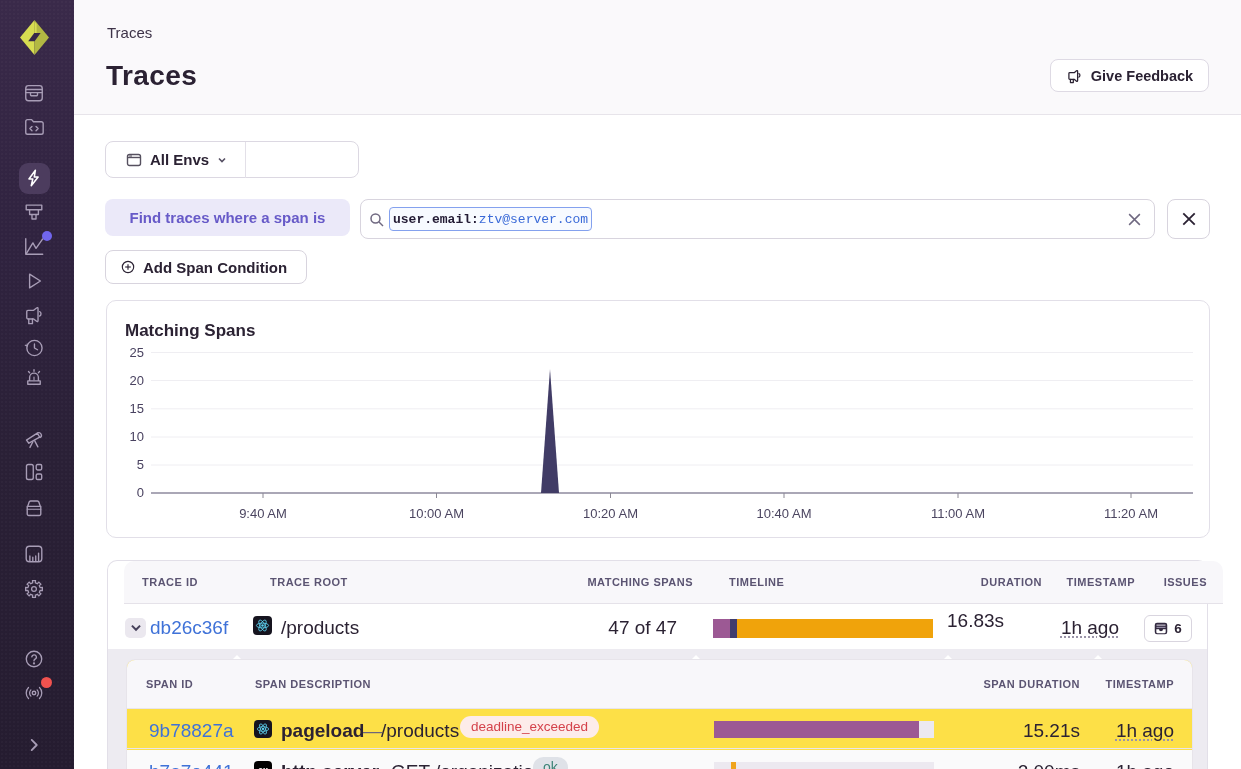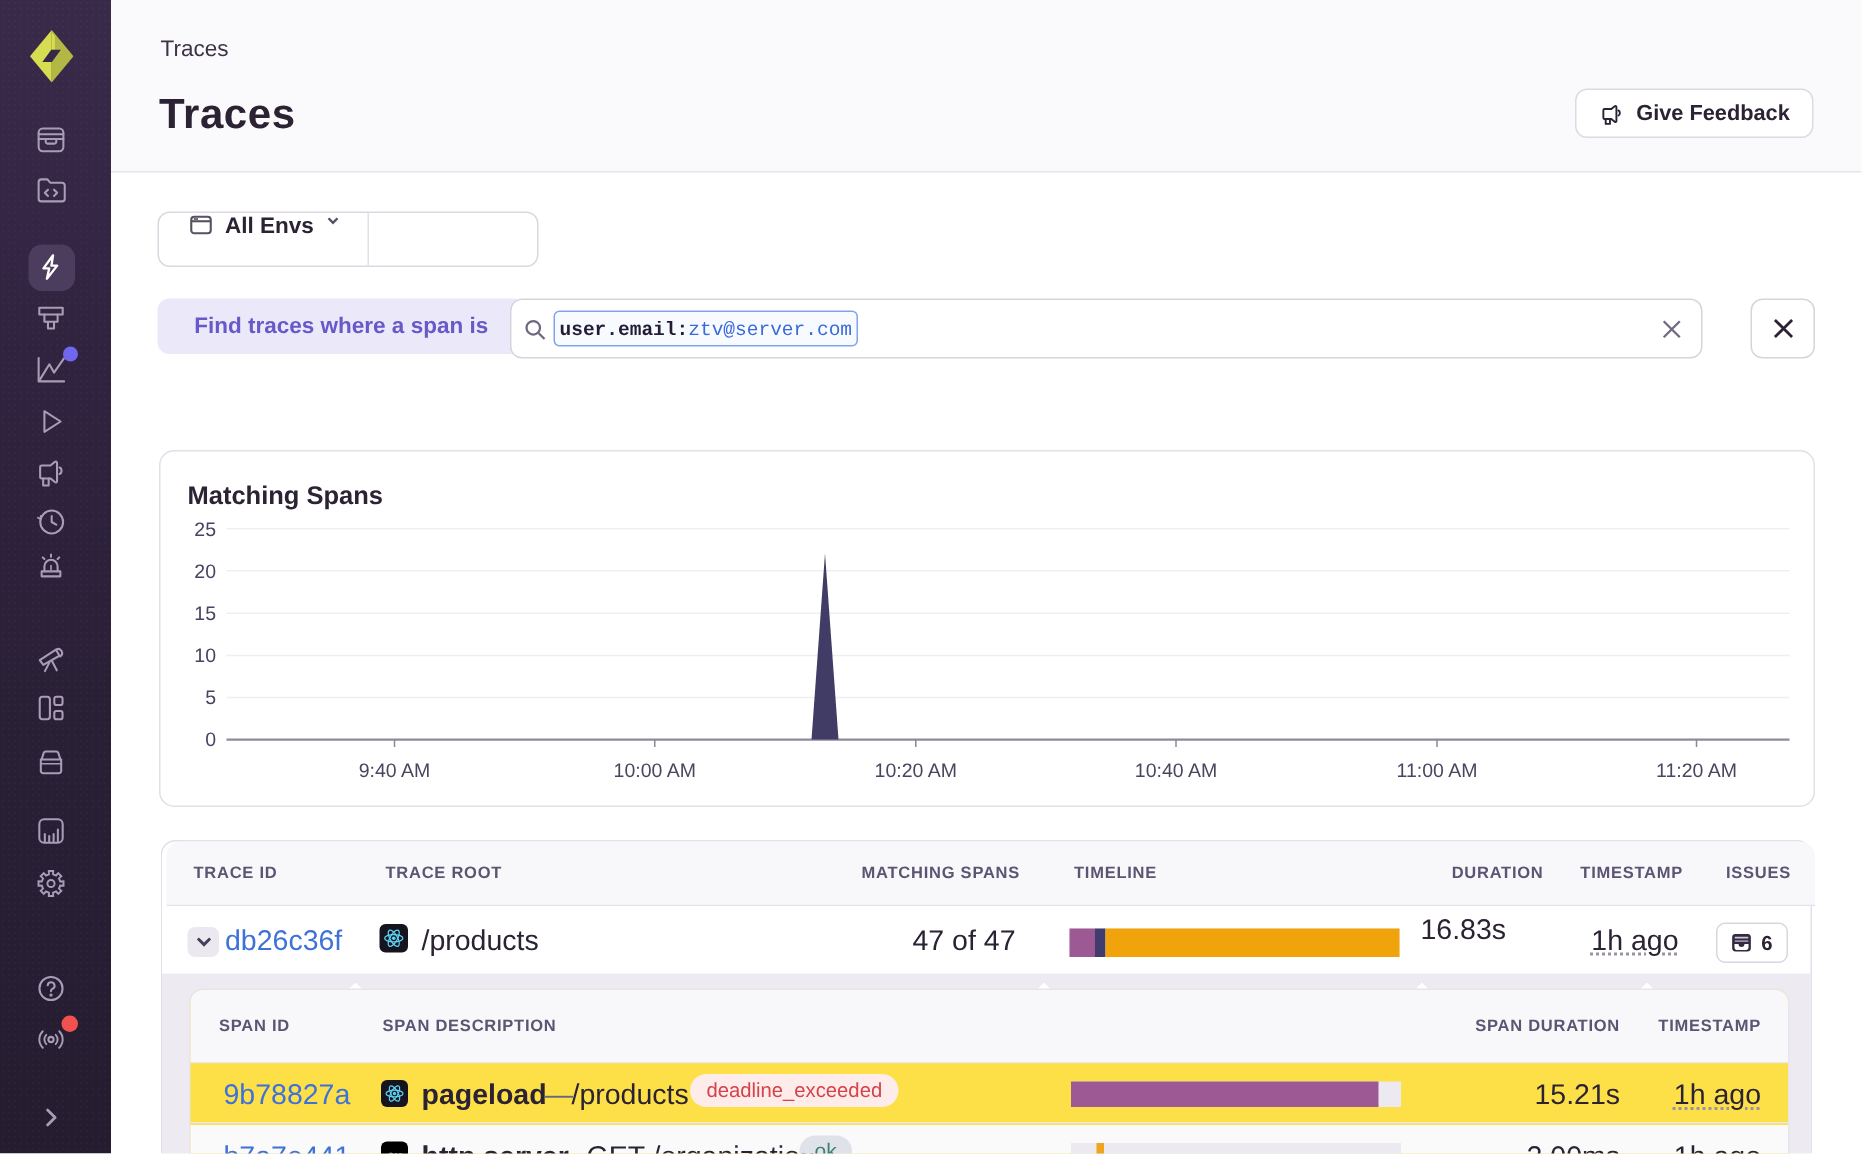--- a/index.html
+++ b/index.html
@@ -18,45 +18,45 @@
   #selbg { position:absolute; left:19px; top:163px; width:31px; height:31px; border-radius:9px; background:#4c3c5e; }
 
   
   #header { position:absolute; left:74px; top:0; width:1167px; height:115px; background:#faf9fb; border-bottom:1px solid #e7e4ea; }
   #crumb { position:absolute; left:33px; top:24px; font-size:15px; color:#3d3348; }
   #title { position:absolute; left:32px; top:60px; font-size:28px; font-weight:bold; color:#2b2233; letter-spacing:0.4px; }
   #feedback { position:absolute; left:1050px; top:59px; width:159px; height:33px; background:#fff; border:1px solid #deda e4; border:1px solid #dedae4; border-radius:8px; display:flex; align-items:center; justify-content:center; gap:8px; font-size:14.5px; font-weight:bold; color:#2b2233; }
 
   
   #envpill { position:absolute; left:105px; top:141px; width:254px; height:37px; background:#fff; border:1px solid #dcd8e2; border-radius:8px; display:flex; align-items:center; }
-  .pill-seg { display:flex; align-items:flex-start; gap:8px; padding:0 14px; height:100%; flex:none; }
+  .pill-seg { display:flex; align-items:center; gap:8px; padding:0 14px; height:100%; flex:none; }
   .pill-div { width:1px; height:36px; background:#e3e0e8; flex:none; }
   .pill-txt { font-size:15px; font-weight:bold; color:#2b2233; white-space:nowrap; }
   .chev { width:10px; height:10px; }
 
   #findpill { position:absolute; left:105px; top:199px; width:245px; height:37px; background:#ebe9f9; border-radius:8px; display:flex; align-items:center; justify-content:center; font-size:15px; font-weight:bold; color:#675ac8; }
 
-  #search { position:absolute; left:340px; top:199px; width:795px; height:40px; background:#fff; border:1px solid #d8d4de; border-radius:8px; }
+  #search { position:absolute; left:360px; top:199px; width:795px; height:40px; background:#fff; border:1px solid #d8d4de; border-radius:8px; }
   #token { position:absolute; left:28px; top:7px; height:24px; border:1px solid #84a1ee; background:#f7faff; border-radius:4px; display:flex; align-items:center; padding:0 3px; font-family:"Liberation Mono", monospace; font-size:13px; }
   #token b { color:#241c35; }
   #token span { color:#3a6ad8; }
   #clearx { position:absolute; right:12px; top:12px; width:15px; height:15px; color:#6f6880; }
 
   #closebtn { position:absolute; left:1167px; top:199px; width:43px; height:40px; background:#fff; border:1px solid #d8d4de; border-radius:8px; display:flex; align-items:center; justify-content:center; color:#2b2233; }
 
   #addspan { position:absolute; left:105px; top:250px; width:202px; height:34px; background:#fff; border:1px solid #d8d4de; border-radius:8px; display:flex; align-items:center; gap:8px; padding-left:15px; font-size:15px; font-weight:bold; color:#2b2233; }
 
   
   #chart { position:absolute; left:106px; top:300px; width:1104px; height:238px; background:#fff; border:1px solid #e2dfe8; border-radius:10px; }
   #charttitle { position:absolute; left:18px; top:20px; font-size:17px; font-weight:bold; color:#2b2233; }
 
   
   #table { position:absolute; left:107px; top:560px; width:1101px; height:209px; background:#fff; border:1px solid #e2dfe8; border-radius:10px 10px 0 0; border-bottom:none; }
   .th { position:absolute; font-size:11px; font-weight:bold; letter-spacing:0.5px; color:#5b5472; }
-  #thead { position:absolute; left:3px; top:0; width:1099px; height:43px; background:#f8f7fa; border-radius:10px 10px 0 0; border-bottom:1px solid #e5e2e9; }
+  #thead { position:absolute; left:16px; top:0; width:1099px; height:43px; background:#f8f7fa; border-radius:10px 10px 0 0; border-bottom:1px solid #e5e2e9; }
   
   .cell { position:absolute; font-size:19px; color:#2b2233; }
   .link, .cell.link { color:#3f72d8; }
   #expander { position:absolute; left:17px; top:14px; width:21px; height:20px; background:#ebe8ef; border-radius:5px; display:flex; align-items:center; justify-content:center; color:#46405a; }
   .appicon { position:absolute; width:19px; height:19px; border-radius:4px; background:#16141f; display:flex; align-items:center; justify-content:center; }
   .bar { position:absolute; height:19px; background:#ece9f0; }
   .dotted { text-decoration:underline; text-decoration-style:dotted; text-decoration-color:#9a93a8; text-underline-offset:3px; }
   #issuesbtn { position:absolute; left:1036px; top:11px; width:48px; height:27px; background:#fff; border:1px solid #d9d5df; border-radius:6px; display:flex; align-items:center; justify-content:center; gap:6px; font-size:13.5px; font-weight:bold; color:#2b2233; }
 
   #expand { position:absolute; left:0px; top:88px; width:1099px; height:121px; background:#edebf1; }
@@ -235,20 +235,28 @@
         <path d="M2 2 L12 12 M12 2 L2 12"></path>
       </svg>
   </div>
 
   <div id="closebtn">
     <svg width="16" height="16" viewBox="0 0 14 14" fill="none" stroke="#2b2233" stroke-width="1.6">
         <path d="M2 2 L12 12 M12 2 L2 12"></path>
       </svg>
   </div>
 
+  <div id="addspan">
+    <svg width="14" height="14" viewBox="0 0 16 16" fill="none" stroke="#2b2233" stroke-width="1.3">
+      <circle cx="8" cy="8" r="6.5"></circle>
+        <line x1="8" y1="4.8" x2="8" y2="11.2"></line>
+        <line x1="4.8" y1="8" x2="11.2" y2="8"></line>
+    </svg>
+    <span>Add Span Condition</span>
+  </div>
 
   <div id="chart">
     <div id="charttitle">Matching Spans</div>
     <svg class="abs" style="left:0; top:0;" width="1102" height="236" viewBox="0 0 1102 236">
       <g stroke="#efeef2" stroke-width="1">
         <line x1="44" y1="51.5" x2="1086" y2="51.5"></line>
         <line x1="44" y1="79.5" x2="1086" y2="79.5"></line>
         <line x1="44" y1="107.8" x2="1086" y2="107.8"></line>
         <line x1="44" y1="136" x2="1086" y2="136"></line>
         <line x1="44" y1="164" x2="1086" y2="164"></line>

